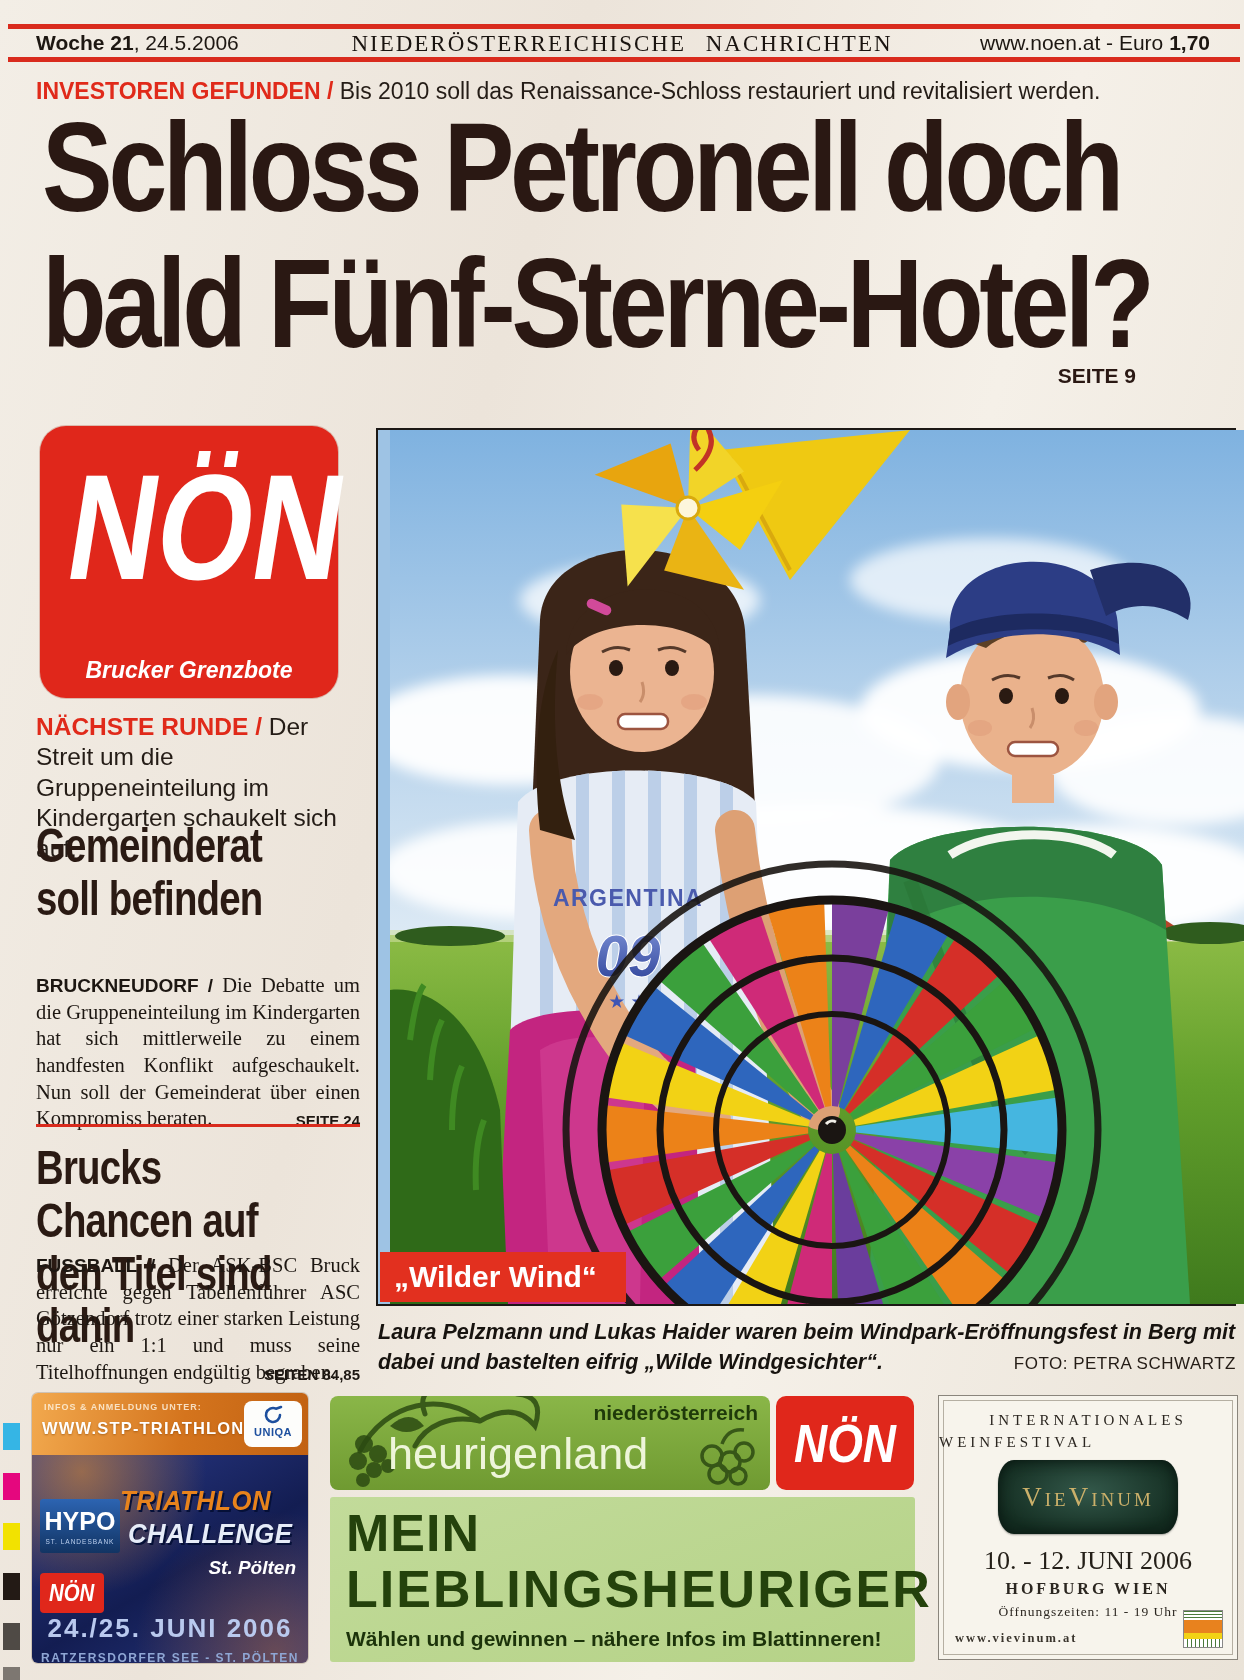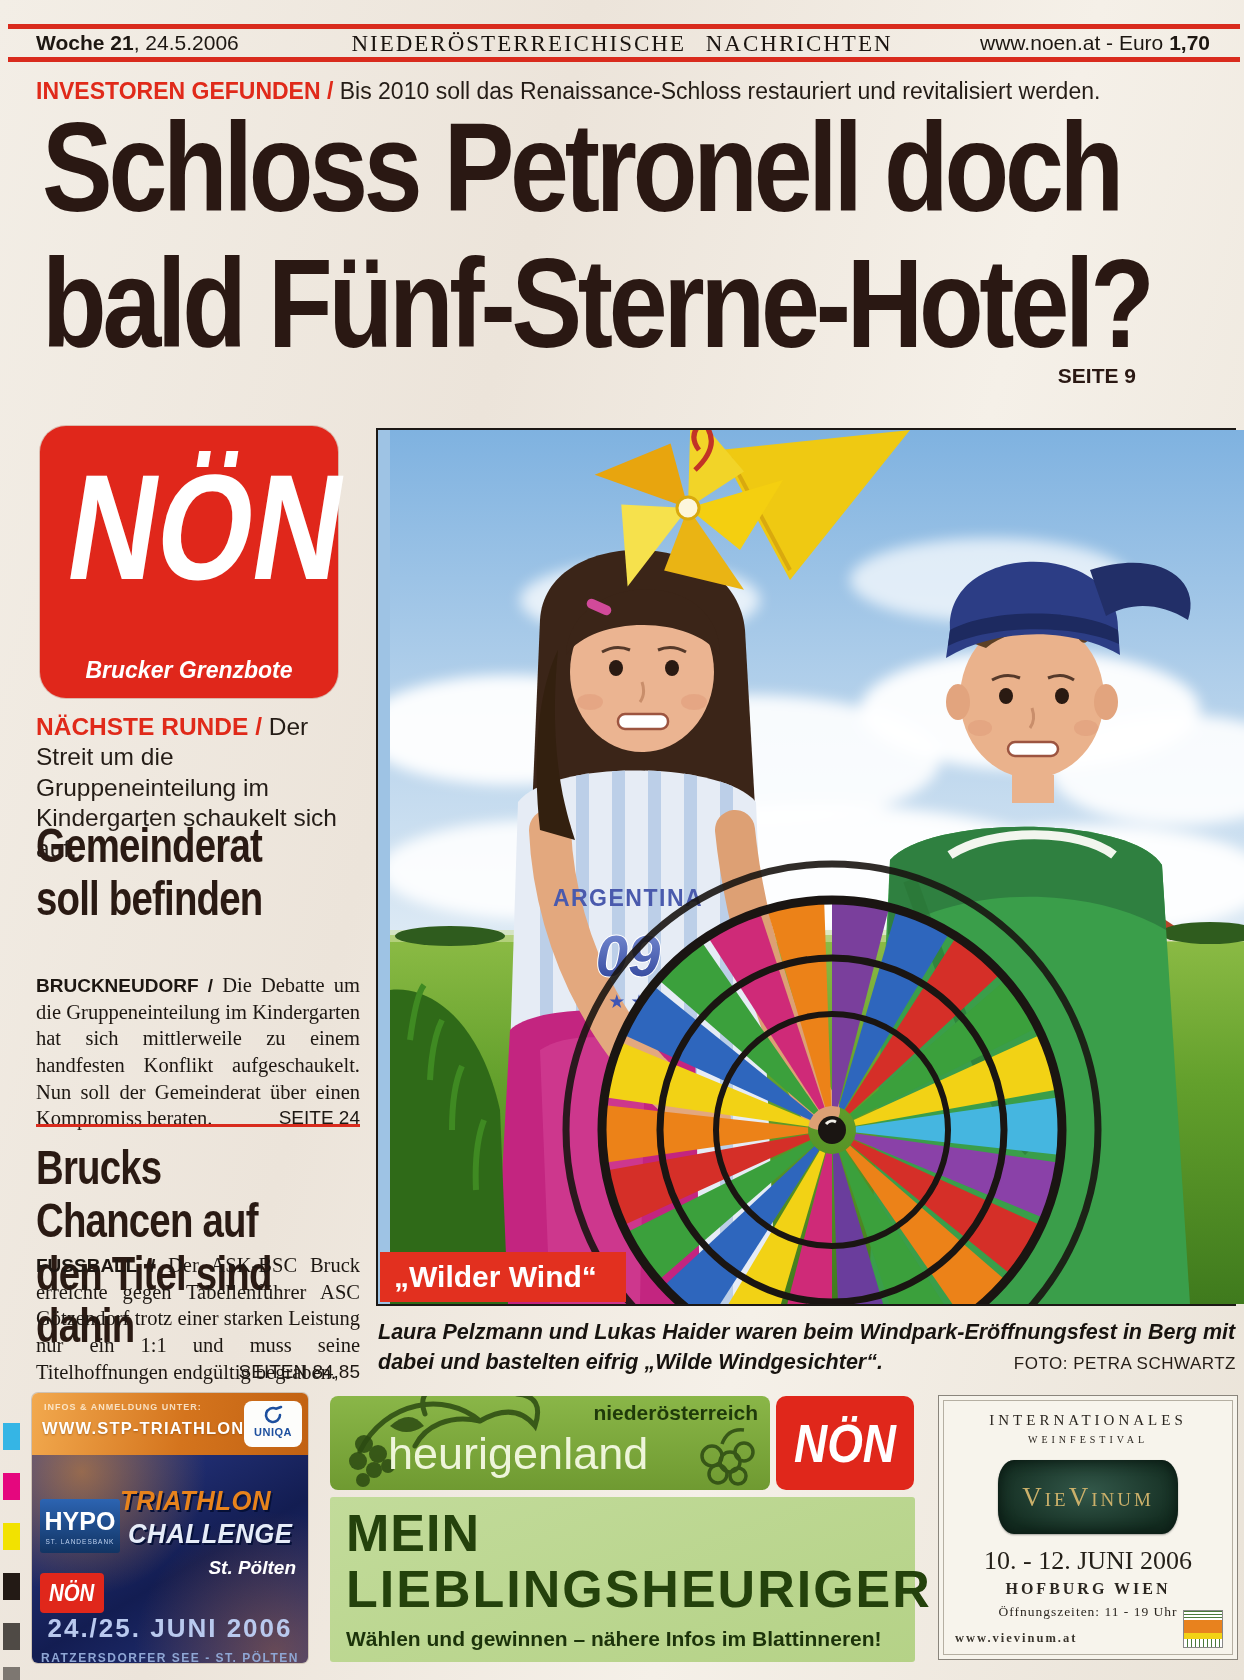--- a/index.html
+++ b/index.html
@@ -36,21 +36,21 @@
   .teaser .tag{color:#e02a1a;font-weight:800;}
   .story-hl{position:absolute;left:36px;width:330px;color:#2a1a13;}
   .story-hl span{display:inline-block;transform:scaleX(.8);transform-origin:left;
       font-size:48px;font-weight:800;letter-spacing:-1px;line-height:1.1;}
   .hl1{top:820px}.hl2{top:1142px}
   .story-body{position:absolute;left:36px;width:324px;font-family:"Liberation Serif",serif;
       font-size:20.5px;line-height:1.3;text-align:justify;color:#1d1712;}
   .sb1{top:972px}.sb2{top:1252px}
   .story-body .tag{font-family:"Liberation Sans",sans-serif;font-weight:800;font-size:19px;}
   .story-body .pageref{position:absolute;right:0;bottom:1px;font-family:"Liberation Sans",sans-serif;
-      font-weight:400;font-size:19px;}
+      font-weight:700;font-size:15px;}
   .divider{position:absolute;left:36px;top:1124px;width:324px;height:3px;background:#d92b1d;}
   
   .photo{position:absolute;left:376px;top:428px;width:860px;height:878px;box-sizing:border-box;
       border:2px solid #1c1815;background:#9ec3e4;padding-left:12px;}
   .photo svg{display:block;}
   .photo-label{position:absolute;left:2px;bottom:2px;width:246px;height:50px;background:#e2301f;
       color:#fff;font-size:30px;font-weight:800;line-height:50px;padding-left:14px;box-sizing:border-box;}
   .caption{position:absolute;left:378px;top:1318px;width:858px;font-style:italic;font-weight:700;
       font-size:21.5px;line-height:1.38;color:#17130f;padding-bottom:4px;}
   .caption .credit{position:absolute;right:0;bottom:6px;font-style:normal;font-weight:500;
@@ -104,21 +104,21 @@
   .heu-box{position:absolute;left:330px;top:1497px;width:585px;height:165px;border-radius:3px;
       background:linear-gradient(160deg,#c2db9a,#b5d287);}
   .heu-l1{position:absolute;left:16px;top:6px;font-size:52px;font-weight:800;letter-spacing:1px;color:#24420c;}
   .heu-l2{position:absolute;left:16px;top:62px;font-size:52px;font-weight:800;letter-spacing:2px;color:#24420c;}
   .heu-tag{position:absolute;left:16px;top:130px;font-size:21px;font-weight:800;color:#1c330a;}
   
   .vv{position:absolute;left:938px;top:1395px;width:300px;height:265px;background:#f7f4ec;
       border:1px solid #8a857c;box-sizing:border-box;font-family:"Liberation Serif",serif;color:#2b2620;}
   .vv:before{content:"";position:absolute;inset:4px;border:1px solid #b5afa2;pointer-events:none;}
   .vv-l1{position:absolute;left:0;right:0;top:16px;text-align:center;font-size:15px;letter-spacing:4px;}
-  .vv-l2{position:absolute;left:0;right:0;top:38px;text-align:center;font-size:10px;letter-spacing:4px;}
+  .vv-l2{position:absolute;left:0;right:0;top:38px;font-size:15px;letter-spacing:4px;}
   .vv-plaque{position:absolute;left:50%;top:64px;transform:translateX(-50%);width:180px;height:74px;
       border-radius:16px/24px;background:radial-gradient(ellipse at 50% 42%,#33584a,#132c20 78%);
       box-shadow:inset 0 0 14px #081510,0 1px 2px rgba(0,0,0,.35);text-align:center;}
   .vv-brand{font-variant:small-caps;color:#cbb06a;font-size:27px;letter-spacing:3px;line-height:74px;}
   .vv-date{position:absolute;left:0;right:0;top:150px;text-align:center;font-size:26px;color:#241f18;}
   .vv-venue{position:absolute;left:0;right:0;top:184px;text-align:center;font-size:16px;font-weight:700;letter-spacing:3px;}
   .vv-hours{position:absolute;left:0;right:0;top:208px;text-align:center;font-size:13.5px;letter-spacing:1px;}
   .vv-url{position:absolute;left:16px;bottom:13px;font-size:12.5px;font-weight:700;letter-spacing:2px;color:#39342c;}
   .vv-stamp{position:absolute;right:14px;bottom:11px;width:40px;height:38px;background:#fff;border:1px solid #888;
       box-sizing:border-box;overflow:hidden;}

